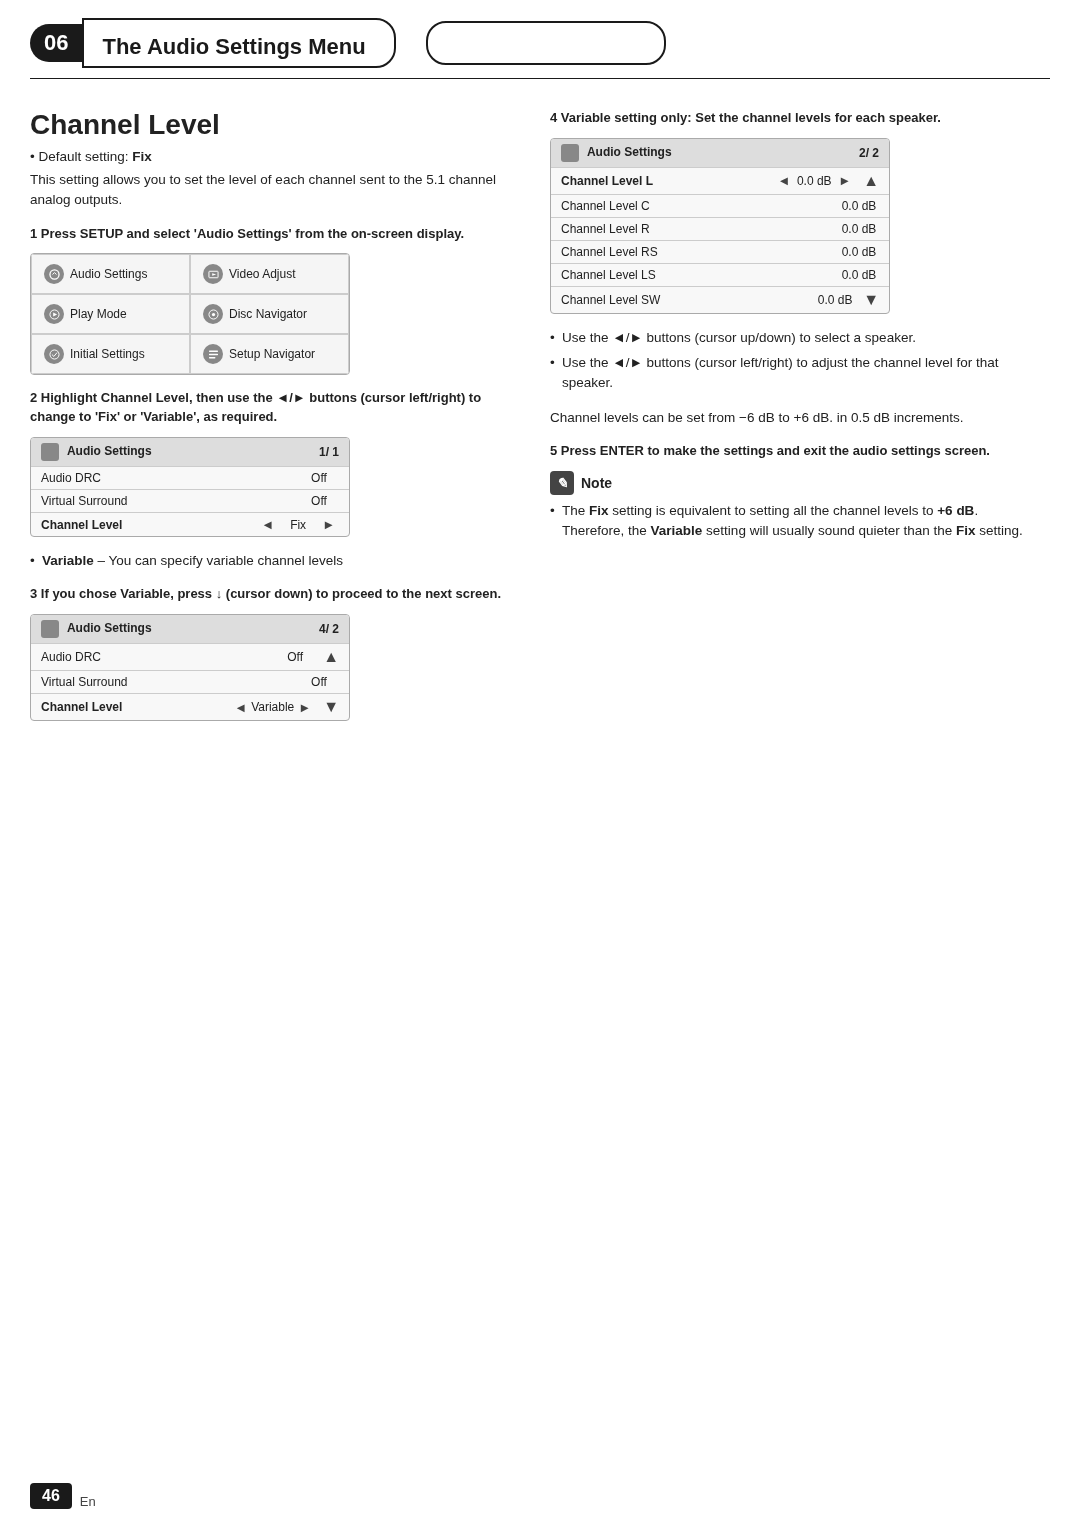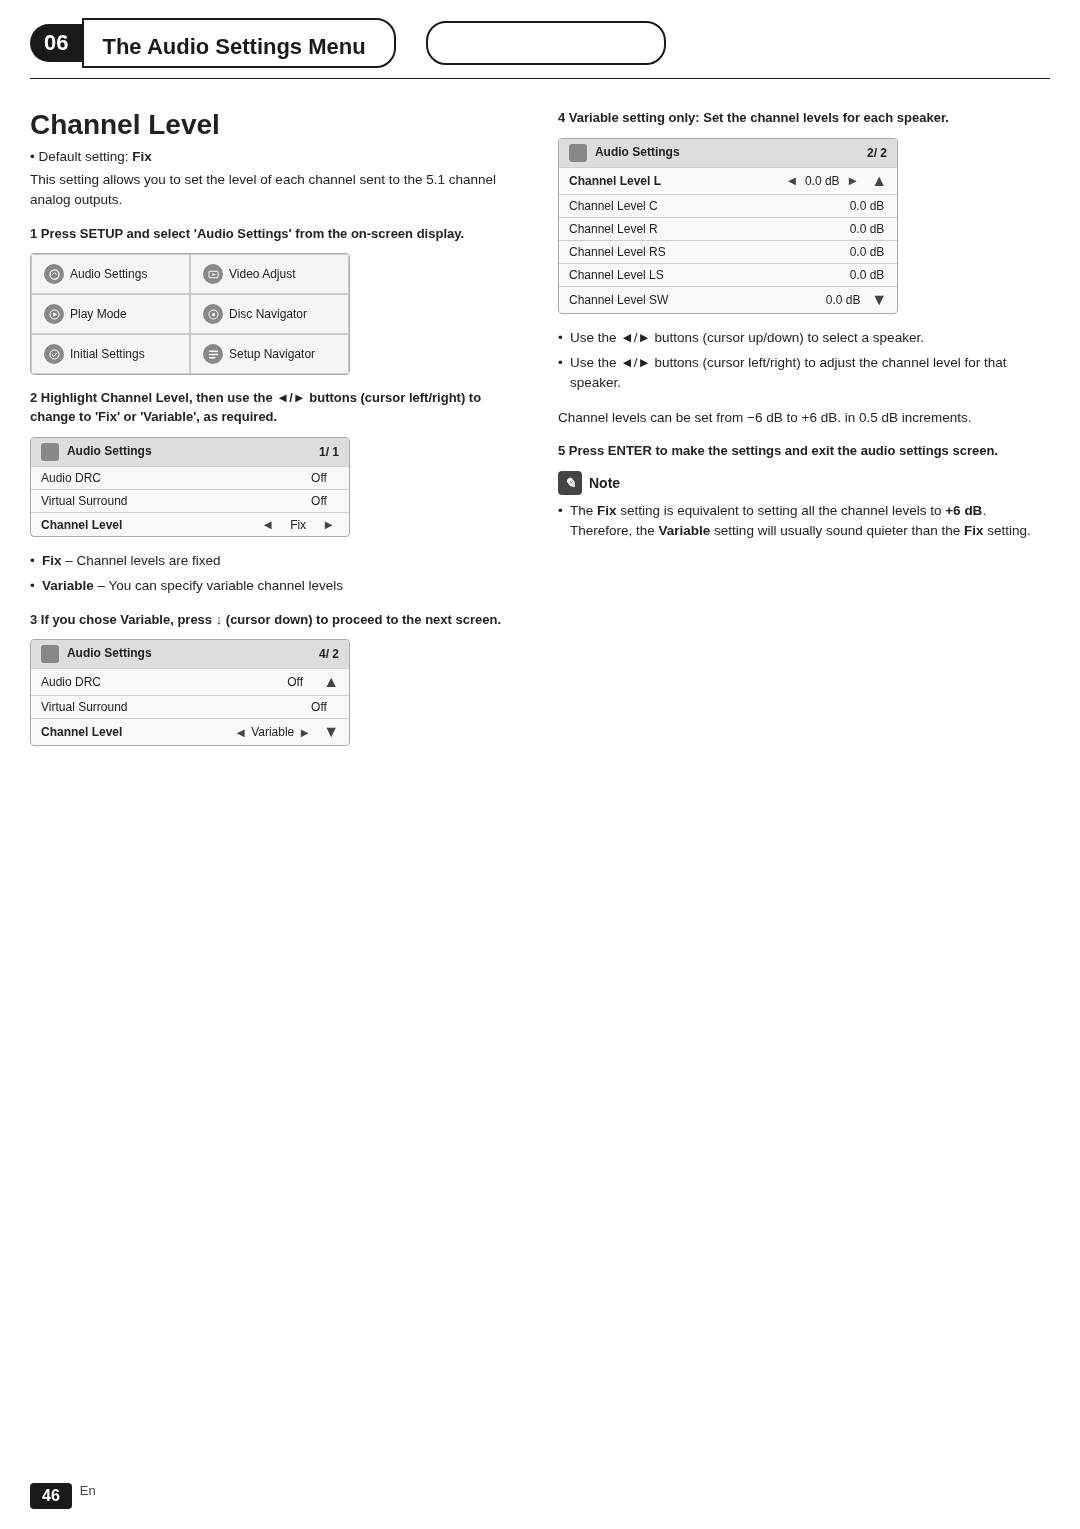--- a/index.html
+++ b/index.html
@@ -45,21 +45,21 @@
       border: 2px solid #1a1a1a;
       border-radius: 20px;
       width: 240px;
       height: 44px;
     }
 
     
     .content {
       display: flex;
       padding: 30px 30px 20px 30px;
-      gap: 38px;
+      gap: 30px;
     }
     .left-col {
       flex: 1;
       max-width: 490px;
     }
     .right-col {
       flex: 1;
       max-width: 490px;
     }
 
@@ -229,21 +229,21 @@
       font-style: italic;
       font-weight: bold;
     }
 
     
     .footer {
       position: absolute;
       bottom: 20px;
       left: 30px;
       display: flex;
-      align-items: flex-start;
+      align-items: flex-end;
       gap: 8px;
     }
     .footer-page {
       background: #1a1a1a;
       color: #fff;
       font-size: 16px;
       font-weight: bold;
       padding: 4px 12px;
       border-radius: 4px;
     }
@@ -371,23 +371,20 @@
       <div class="settings-row bold-row">
         <span class="row-label">Channel Level</span>
         <span class="arrow-left">◄</span>
         <span class="row-value">Fix</span>
         <span class="arrow-right">►</span>
       </div>
     </div>
 
     <div class="bullet-list">
       <div class="bullet-list-item">
-        <strong>Fix</strong><span> – Channel levels are fixed</span>
-      </div>
-      <div class="bullet-list-item">
         <strong>Variable</strong><span> – You can specify variable channel levels</span>
       </div>
     </div>
 
     <div class="step-header">
       <span>3   If you chose Variable, press ↓ (cursor down) to proceed to the next screen.</span>
     </div>
 
     <div class="settings-table">
       <div class="settings-table-header">

